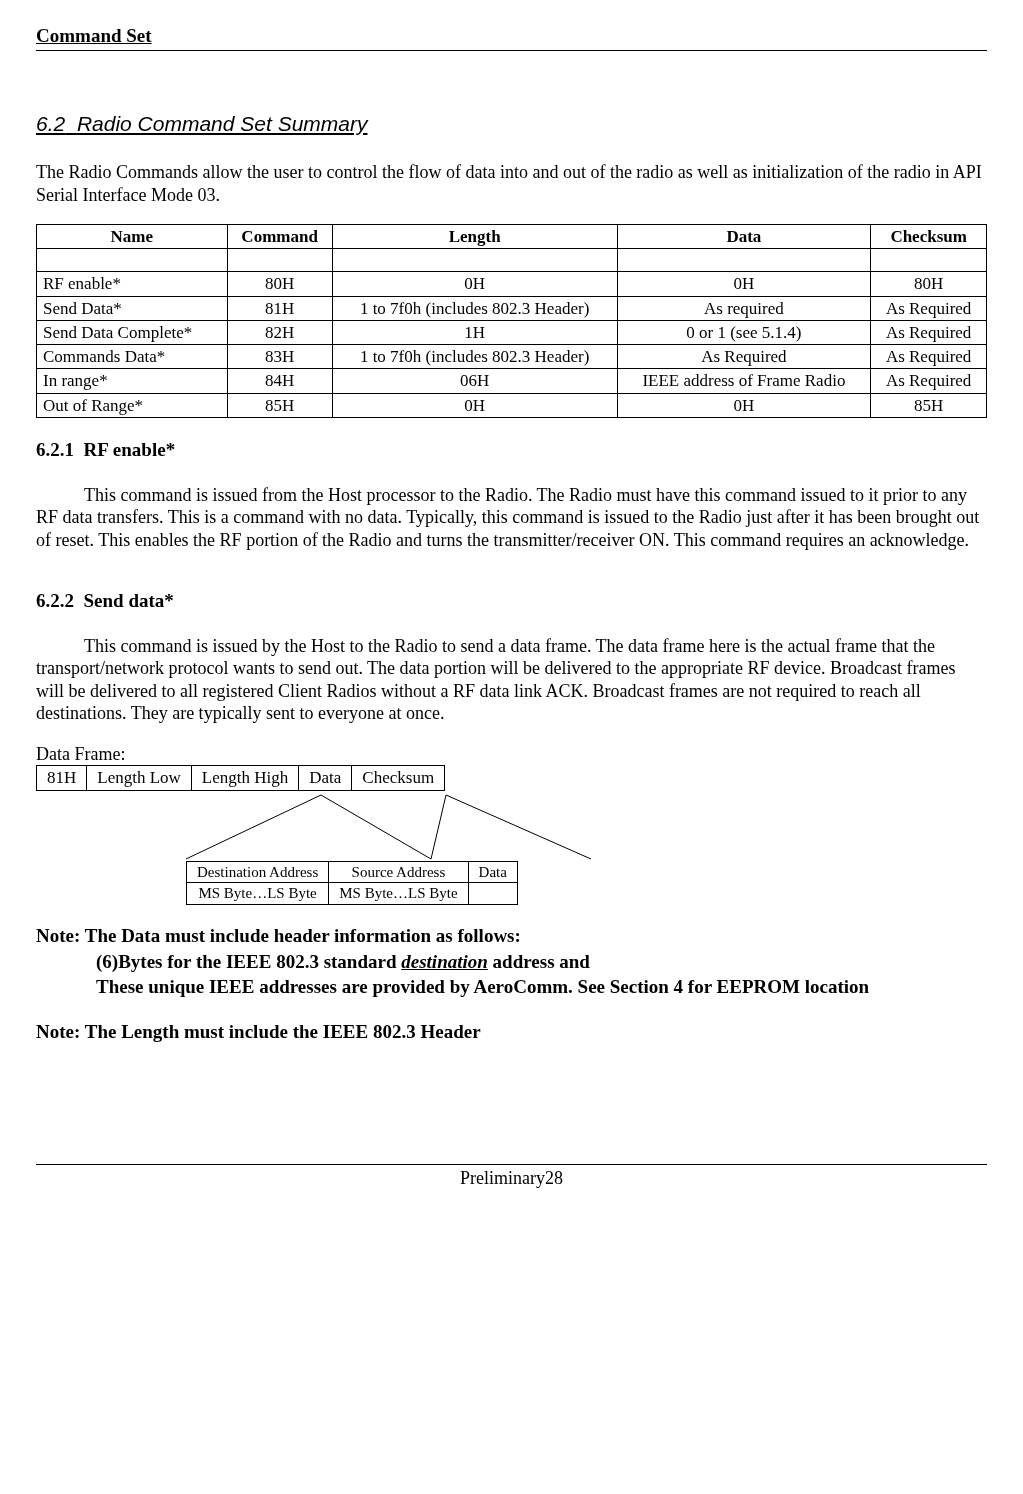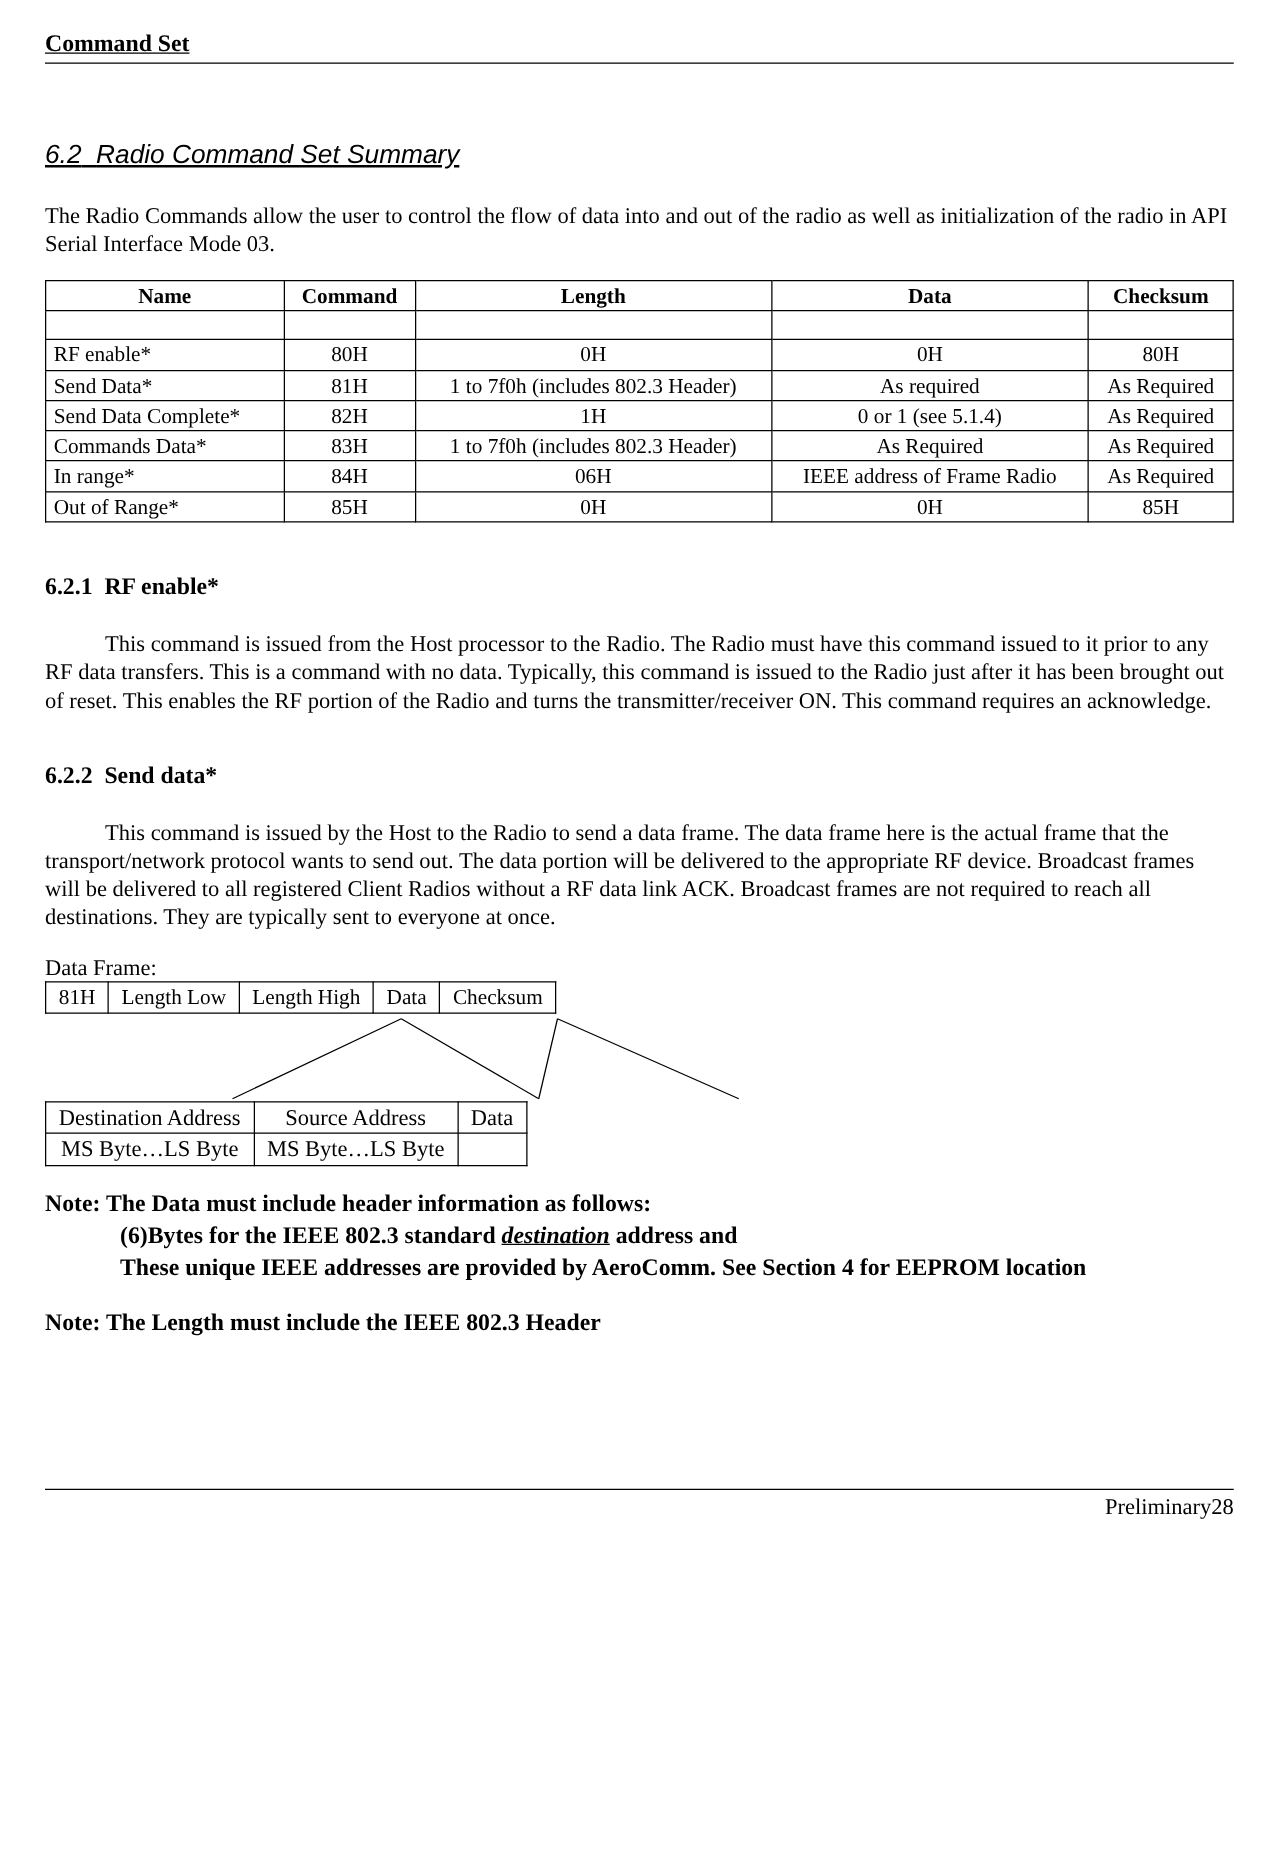--- a/index.html
+++ b/index.html
@@ -30,21 +30,21 @@
     text-decoration: underline;
     font-size: 21px;
     margin-bottom: 24px;
   }
   .para {
     margin-bottom: 18px;
   }
   table.main {
     border-collapse: collapse;
     width: 100%;
-    margin-bottom: 40px;
+    margin-bottom: 20px;
     font-size: 17px;
     padding-left: 12px;
   }
   table.main th, table.main td {
     border: 1px solid #000;
     padding: 1px 6px;
     vertical-align: top;
   }
   table.main th {
     font-weight: bold;
@@ -70,22 +70,23 @@
     padding: 1px 10px;
     text-align: left;
   }
   .diagram-wrap {
     position: relative;
     height: 70px;
     width: 560px;
   }
   .diagram-wrap svg { position: absolute; left: 0; top: 0; }
   table.sub2 {
+    margin-left: 150px;
     border-collapse: collapse;
-    font-size: 18px;
+    font-size: 15px;
   }
   table.sub2 td {
     border: 1px solid #000;
     padding: 1px 10px;
     text-align: center;
   }
   .note-block {
     font-weight: bold;
     font-size: 19px;
     margin-top: 18px;
@@ -101,21 +102,21 @@
   .footer {
     position: relative;
     margin-top: 120px;
   }
   .footer-line {
     border-top: 1px solid #000;
     margin-bottom: 2px;
   }
   .footer-row {
     display: flex;
-    justify-content: flex-end;
+    justify-content: center;
     font-size: 18px;
   }
 </style>
 </head>
 <body>
 
 <div class="header-title">Command Set</div>
 <div class="header-line"></div>
 
 <div class="section-title">

